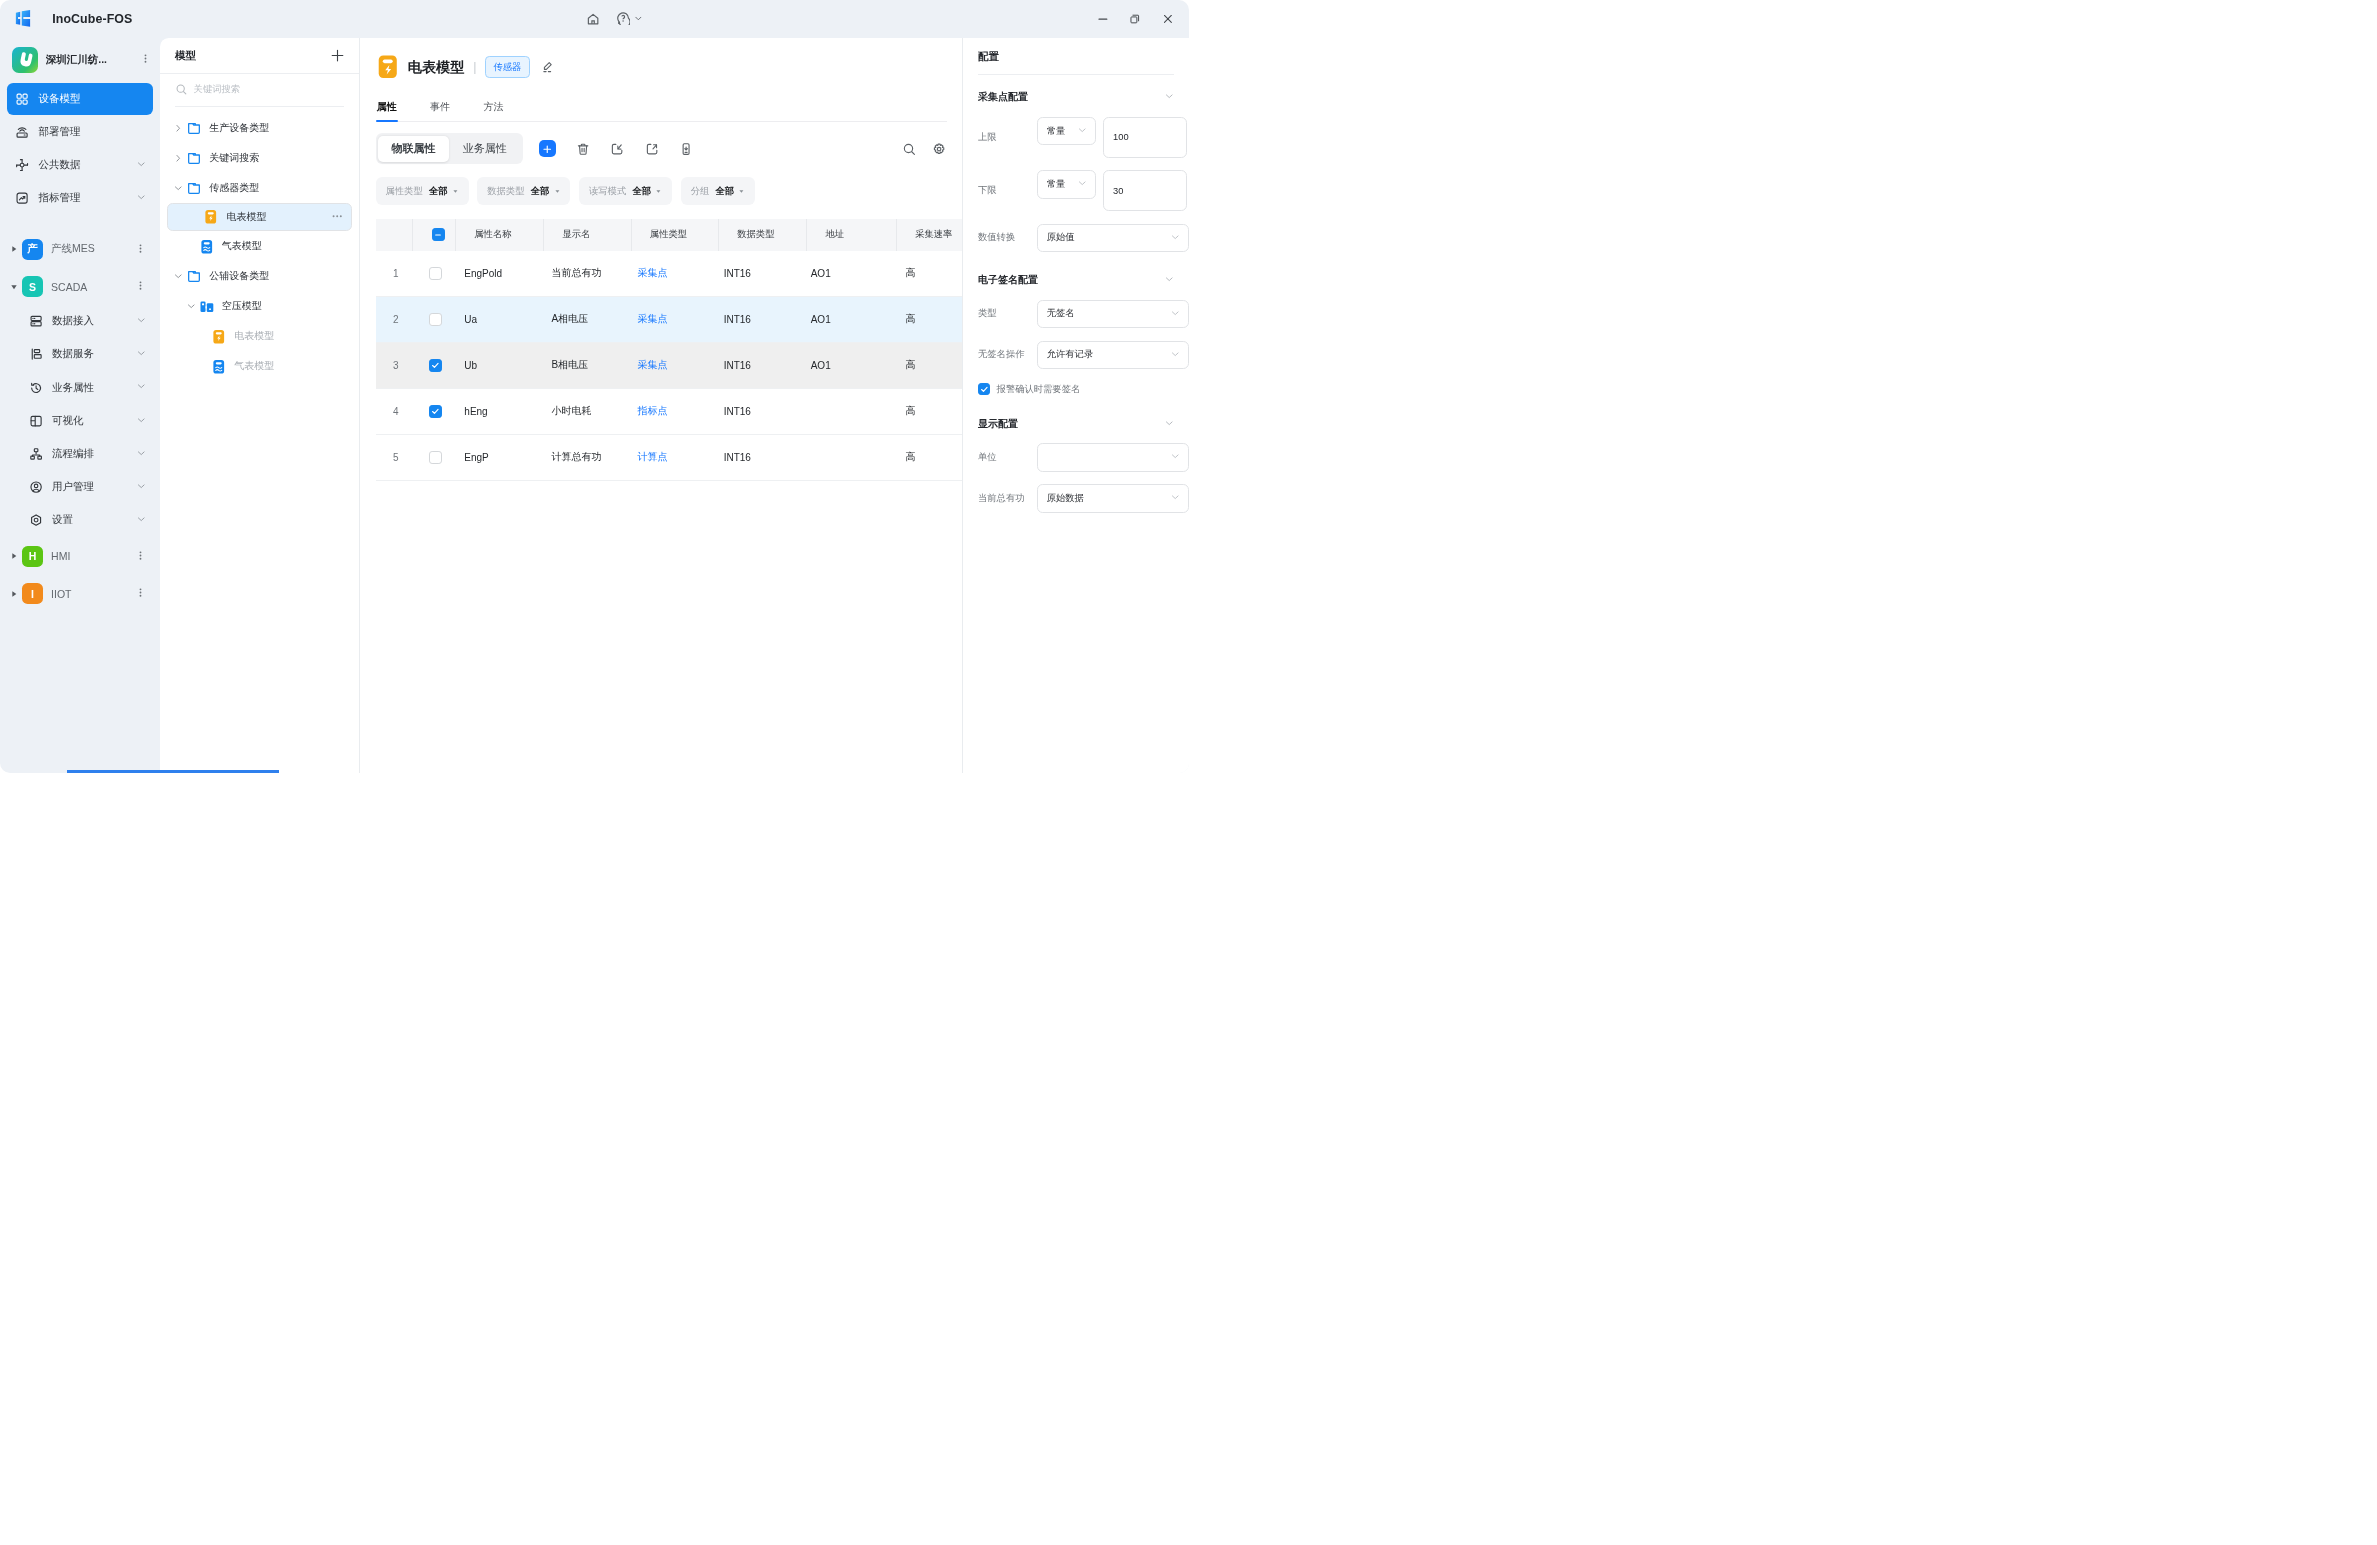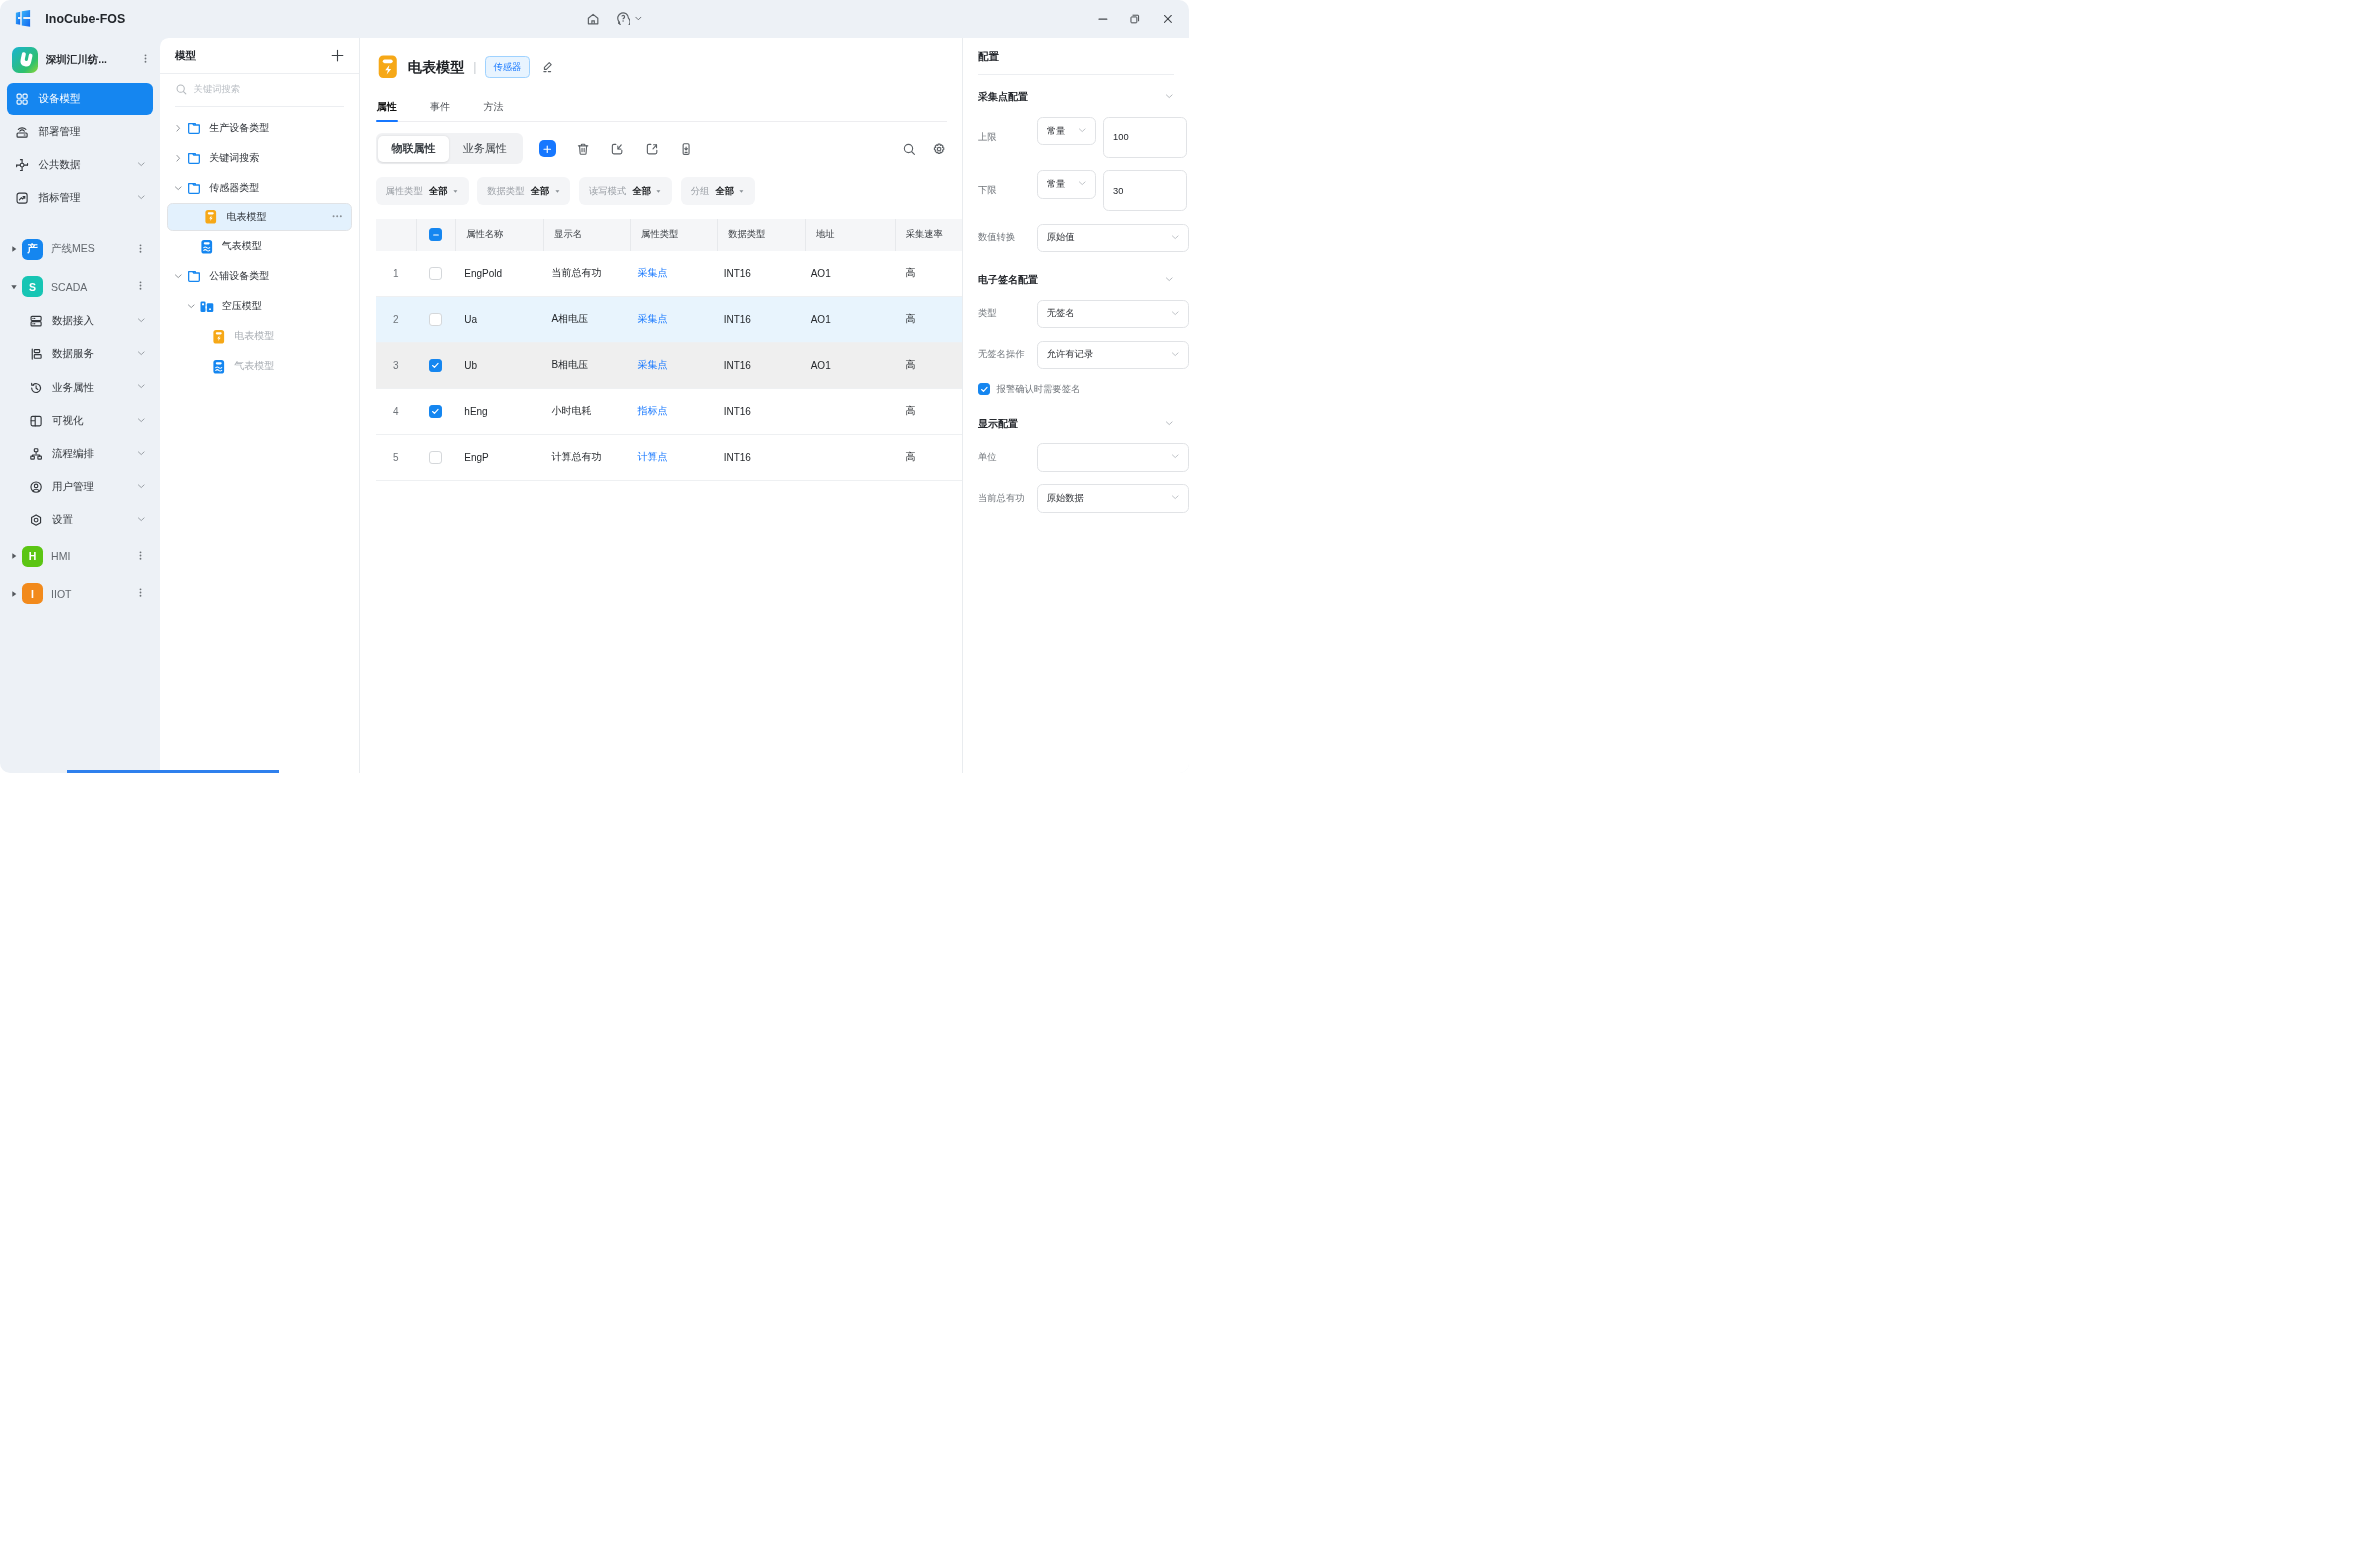--- a/index.html
+++ b/index.html
@@ -5,21 +5,21 @@
   html,body{margin:0;padding:0;}
   body{
     width:1189px;height:773px;overflow:hidden;position:relative;
     font-family:"Liberation Sans","DejaVu Sans",sans-serif;
     background:#ffffff;-webkit-font-smoothing:antialiased;
   }
   .window{position:absolute;inset:0;background:#edf1f6;border-radius:10px;overflow:hidden;}
 
   
   .topbar{height:38px;display:flex;align-items:center;position:relative;}
-  .brand{display:flex;align-items:center;gap:13px;padding-left:13.6px;}
+  .brand{display:flex;align-items:center;gap:20px;padding-left:13.6px;}
   .brand-title{font-size:12.4px;font-weight:bold;color:#22262b;letter-spacing:0.1px;}
   .topbar-center{position:absolute;left:586px;top:0;height:38px;display:flex;align-items:center;gap:16px;color:#5c6166;}
   .help-wrap{display:flex;align-items:center;gap:3.7px;}
   .win-controls{position:absolute;right:15px;top:0;height:38px;display:flex;align-items:center;gap:21px;color:#44484d;}
   .tb-btn{display:flex;align-items:center;justify-content:center;cursor:pointer;}
 
   
   .content{position:absolute;top:38px;left:0;right:0;bottom:0;display:flex;}
   .sidebar{width:160px;flex:none;padding-top:5px;}
   .card{flex:1;display:flex;background:#fff;border-top-left-radius:8.7px;overflow:hidden;}
@@ -80,21 +80,21 @@
   .tool-ic{color:#5c6166;margin-left:20px;cursor:pointer;display:flex;}
   .toolbar-right{margin-left:auto;display:flex;align-items:center;gap:16px;color:#5c6166;}
   .filters{display:flex;gap:8.7px;margin:12.4px 15.5px 0 15.5px;}
   .chip{display:flex;align-items:center;background:#f4f5f7;border-radius:6.2px;height:28.5px;padding:0 10px;cursor:pointer;}
   .chip .c-lbl{font-size:9.3px;color:#9a9fa5;}
   .chip .c-val{font-size:9.3px;font-weight:bold;color:#17191c;margin-left:6.2px;}
   .chip .c-caret{margin-left:4.3px;color:#8a9096;}
 
   .table-wrap{margin:13.6px 0 0 15.5px;width:587px;overflow:hidden;}
   .tbl{width:625px;}
-  .thead{display:flex;background:#f5f6f8;height:32px;align-items:stretch;}
+  .thead{display:flex;background:#f5f6f8;height:32px;align-items:stretch;gap:8px;}
   .th{display:flex;align-items:center;font-size:9.3px;color:#35393e;border-right:0.6px solid #e7e9ec;padding-left:10px;}
   .th:first-child{border-right:0.6px solid #e7e9ec;}
   .th:last-child{border-right:none;}
   .trow{display:flex;height:45px;align-items:center;border-bottom:0.6px solid #eef0f2;background:#fff;}
   .trow.hl{background:#e8f4fd;}
   .trow.gr{background:#efefef;}
   .td{font-size:10px;color:#25282c;padding-left:10px;white-space:nowrap;overflow:hidden;}
   .td.center{display:flex;justify-content:center;padding-left:0;}
   .td.num{color:#6f747a;}
   .td.blue{color:#1677ff;}

